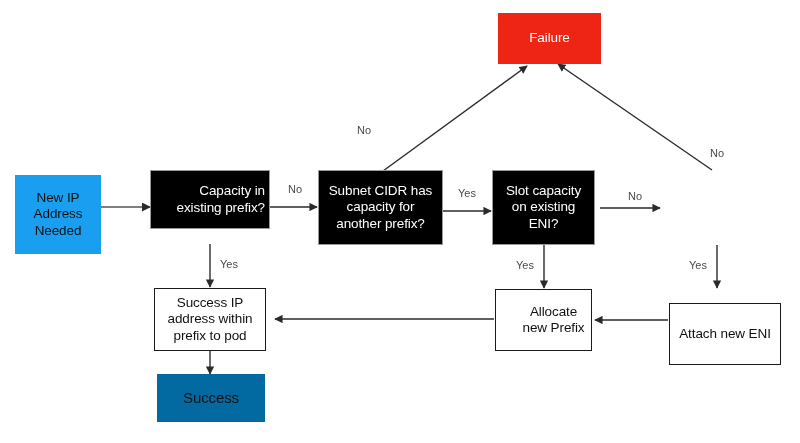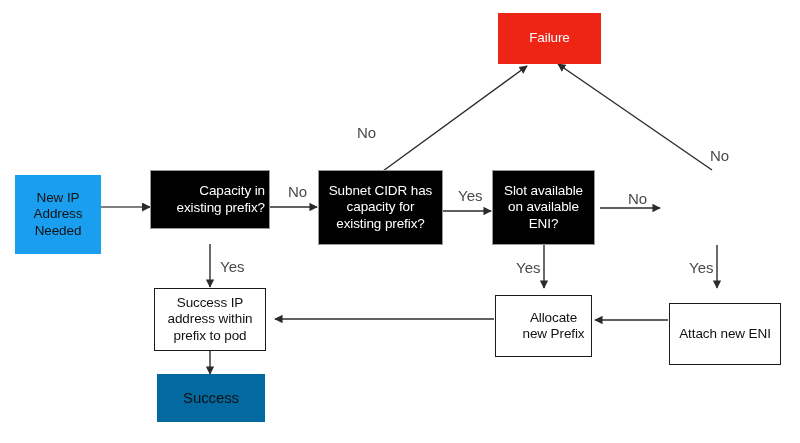--- a/index.html
+++ b/index.html
@@ -55,21 +55,21 @@
     color: #ffffff;
     font-size: 13.5px;
   }
   .node.terminal-ok {
     background: #0369a1;
     color: #111111;
     font-size: 15px;
   }
   .edge-label {
     position: absolute;
-    font-size: 15px;
+    font-size: 11px;
     color: #4a4a4a;
     font-weight: normal;
     white-space: nowrap;
     letter-spacing: 0px;
   }
   svg.wires {
     position: absolute;
     left: 0;
     top: 0;
     width: 800px;
@@ -128,33 +128,33 @@
 
   <div class="node start" style="left:15px; top:175px; width:86px; height:79px;">
     <span>New IP Address Needed</span>
   </div>
 
   <div class="node decision" style="left:150px; top:170px; width:120px; height:59px;text-align:right;">
     <span>Capacity in existing prefix?</span>
   </div>
 
   <div class="node decision" style="left:318px; top:170px; width:125px; height:75px;">
-    <span>Subnet CIDR has capacity for existing prefix?</span>
+    <span>Subnet CIDR has capacity for another prefix?</span>
   </div>
 
   <div class="node decision" style="left:492px; top:170px; width:103px; height:75px;">
-    <span>Slot available on available ENI?</span>
+    <span>Slot capacity on existing ENI?</span>
   </div>
 
 
   <div class="node process" style="left:154px; top:288px; width:112px; height:63px;">
     <span>Success IP address within prefix to pod</span>
   </div>
 
-  <div class="node process" style="left:495px; top:295px; width:97px; height:62px;padding-left:20px;">
+  <div class="node process" style="left:495px; top:289px; width:97px; height:62px;padding-left:20px;">
     <span>Allocate new Prefix</span>
   </div>
 
   <div class="node process" style="left:669px; top:303px; width:112px; height:62px;">
     <span>Attach new ENI</span>
   </div>
 
   <div class="node terminal-fail" style="left:498px; top:13px; width:103px; height:51px;">
     <span>Failure</span>
   </div>

